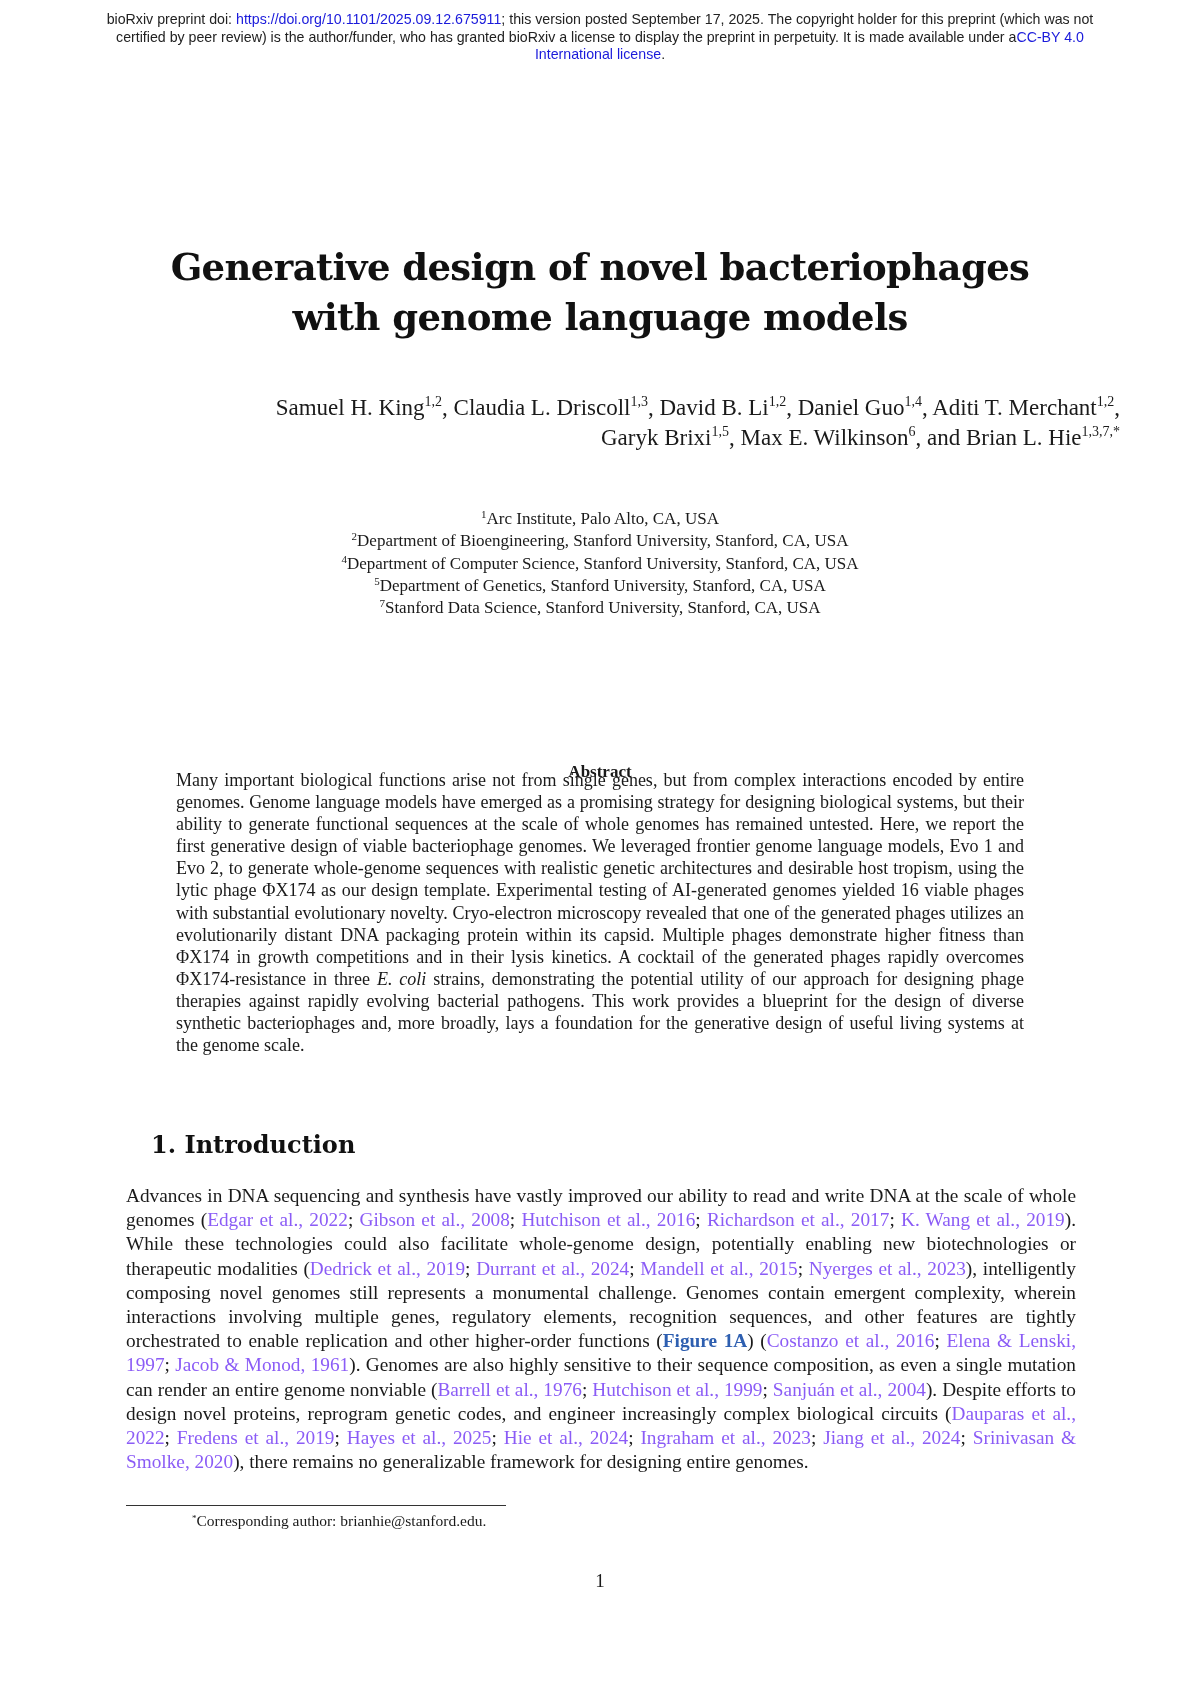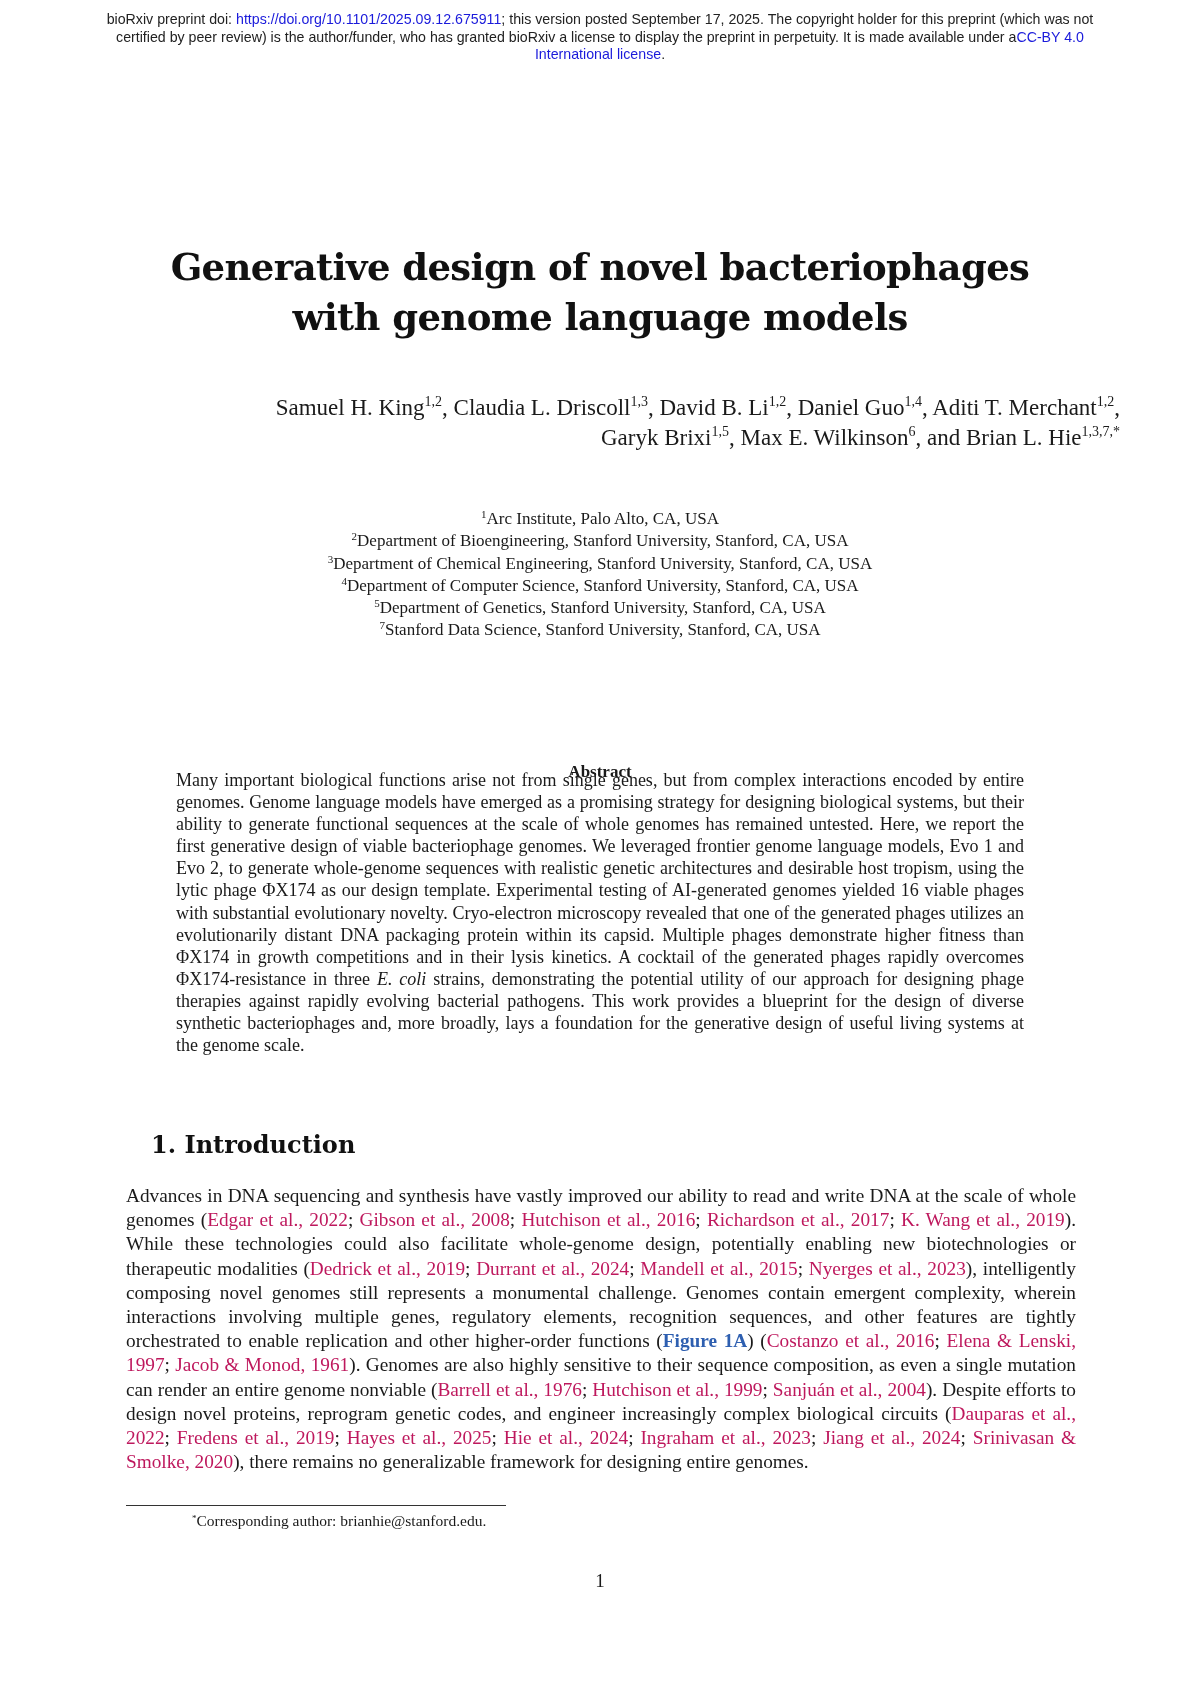--- a/index.html
+++ b/index.html
@@ -42,21 +42,21 @@
 
   .section-heading {
     position: absolute; top: 1130px; left: 126px;
     font-family: "DejaVu Serif", serif; font-weight: bold; font-size: 24px; color: #111; margin-left: 25px;
   }
 
   .intro {
     position: absolute; top: 1184px; left: 126px; width: 950px;
     font-size: 19.3px; line-height: 24.2px; text-align: justify; color: #1a1a1a;
   }
-  .cite { color: #be185d; margin-top: 44px; }
+  .cite { color: #8b5cf6; margin-top: 44px; }
   .figref { color: #2e5fb0; font-weight: bold; }
 
   .footnote-rule {
     position: absolute; top: 1505px; left: 126px; width: 380px; height: 1px; background: #333;
   }
   .footnote {
     position: absolute; top: 1512px; left: 146px; font-size: 15.5px; color: #1a1a1a; margin-left: 46px;
   }
   .footnote sup { font-size: 9px; vertical-align: 5px; }
 
@@ -69,21 +69,20 @@
 
 <div class="banner"><span>bioRxiv preprint doi: </span><a>https://doi.org/10.1101/2025.09.12.675911</a><span>; this version posted September 17, 2025. The copyright holder for this preprint (which was not certified by peer review) is the author/funder, who has granted bioRxiv a license to display the preprint in perpetuity. It is made available under a</span><a>CC-BY 4.0 International license</a><span>.</span></div>
 
 <h1 class="title"><span>Generative design of novel bacteriophages</span><br><span>with genome language models</span></h1>
 
 <div class="authors" id="authors"><span>Samuel H. King</span><sup>1,2</sup><span>, </span><span>Claudia L. Driscoll</span><sup>1,3</sup><span>, </span><span>David B. Li</span><sup>1,2</sup><span>, </span><span>Daniel Guo</span><sup>1,4</sup><span>, </span><span>Aditi T. Merchant</span><sup>1,2</sup><span>,</span><br><span>Garyk Brixi</span><sup>1,5</sup><span>, </span><span>Max E. Wilkinson</span><sup>6</sup><span>, and </span><span>Brian L. Hie</span><sup>1,3,7,*</sup><span></span></div>
 
 <div class="affils" id="affils">
     <div><sup>1</sup><span>Arc Institute, Palo Alto, CA, USA</span></div>
     <div><sup>2</sup><span>Department of Bioengineering, Stanford University, Stanford, CA, USA</span></div>
-    <div><sup>3</sup><span>Department of Chemical Engineering, Stanford University, Stanford, CA, USA</span></div>
     <div><sup>4</sup><span>Department of Computer Science, Stanford University, Stanford, CA, USA</span></div>
     <div><sup>5</sup><span>Department of Genetics, Stanford University, Stanford, CA, USA</span></div>
     <div><sup>7</sup><span>Stanford Data Science, Stanford University, Stanford, CA, USA</span></div>
   </div>
 
 <div class="abstract-title">Abstract</div>
 <p class="abstract"><span>Many important biological functions arise not from single genes, but from complex interactions encoded by entire genomes.  Genome language models have emerged as a promising strategy for designing biological systems, but their ability to generate functional sequences at the scale of whole genomes has remained untested.  Here, we report the first generative design of viable bacteriophage genomes. We leveraged frontier genome language models, Evo 1 and Evo 2, to generate whole-genome sequences with realistic genetic architectures and desirable host tropism, using the lytic phage ΦX174 as our design template.  Experimental testing of AI-generated genomes yielded 16 viable phages with substantial evolutionary novelty.  Cryo-electron microscopy revealed that one of the generated phages utilizes an evolutionarily distant DNA packaging protein within its capsid.  Multiple phages demonstrate higher fitness than ΦX174 in growth competitions and in their lysis kinetics. A cocktail of the generated phages rapidly overcomes ΦX174-resistance in three </span><i>E. coli</i><span> strains, demonstrating the potential utility of our approach for designing phage therapies against rapidly evolving bacterial pathogens. This work provides a blueprint for the design of diverse synthetic bacteriophages and, more broadly, lays a foundation for the generative design of useful living systems at the genome scale.</span></p>
 
 <h2 class="section-heading">1.  Introduction</h2>
 <p class="intro" id="intro"><span>Advances in DNA sequencing and synthesis have vastly improved our ability to read and write DNA at the scale of whole genomes (</span><a class="cite">Edgar et al., 2022</a><span>; </span><a class="cite">Gibson et al., 2008</a><span>; </span><a class="cite">Hutchison et al., 2016</a><span>; </span><a class="cite">Richardson et al., 2017</a><span>; </span><a class="cite">K. Wang et al., 2019</a><span>). While these technologies could also facilitate whole-genome design, potentially enabling new biotechnologies or therapeutic modalities (</span><a class="cite">Dedrick et al., 2019</a><span>; </span><a class="cite">Durrant et al., 2024</a><span>; </span><a class="cite">Mandell et al., 2015</a><span>; </span><a class="cite">Nyerges et al., 2023</a><span>), intelligently composing novel genomes still represents a monumental challenge. Genomes contain emergent complexity, wherein interactions involving multiple genes, regulatory elements, recognition sequences, and other features are tightly orchestrated to enable replication and other higher-order functions (</span><a class="figref">Figure 1A</a><span>) (</span><a class="cite">Costanzo et al., 2016</a><span>; </span><a class="cite">Elena &amp; Lenski, 1997</a><span>; </span><a class="cite">Jacob &amp; Monod, 1961</a><span>).  Genomes are also highly sensitive to their sequence composition, as even a single mutation can render an entire genome nonviable (</span><a class="cite">Barrell et al., 1976</a><span>; </span><a class="cite">Hutchison et al., 1999</a><span>; </span><a class="cite">Sanjuán et al., 2004</a><span>). Despite efforts to design novel proteins, reprogram genetic codes, and engineer increasingly complex biological circuits (</span><a class="cite">Dauparas et al., 2022</a><span>; </span><a class="cite">Fredens et al., 2019</a><span>; </span><a class="cite">Hayes et al., 2025</a><span>; </span><a class="cite">Hie et al., 2024</a><span>; </span><a class="cite">Ingraham et al., 2023</a><span>; </span><a class="cite">Jiang et al., 2024</a><span>; </span><a class="cite">Srinivasan &amp; Smolke, 2020</a><span>), there remains no generalizable framework for designing entire genomes.</span></p>

